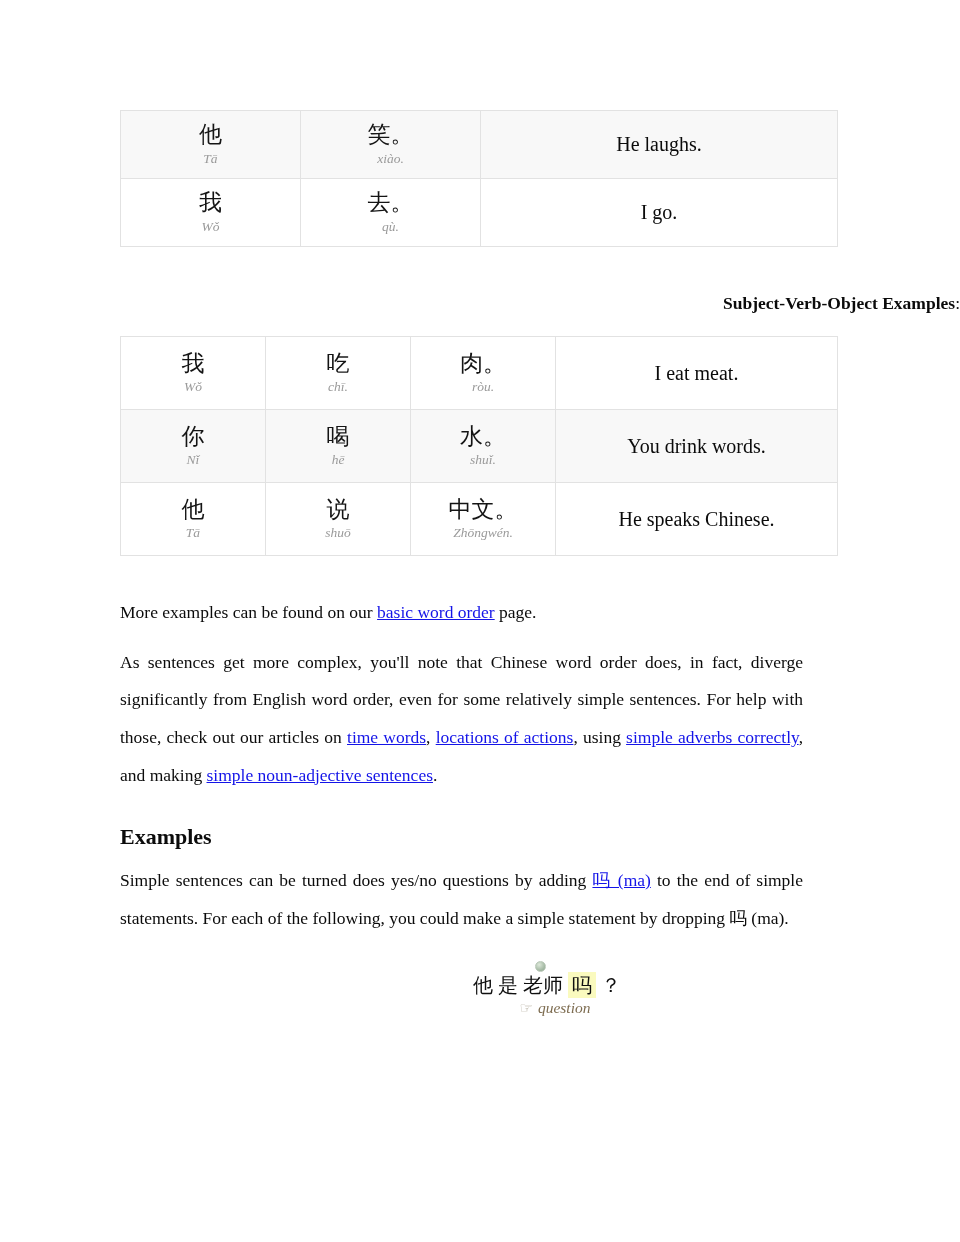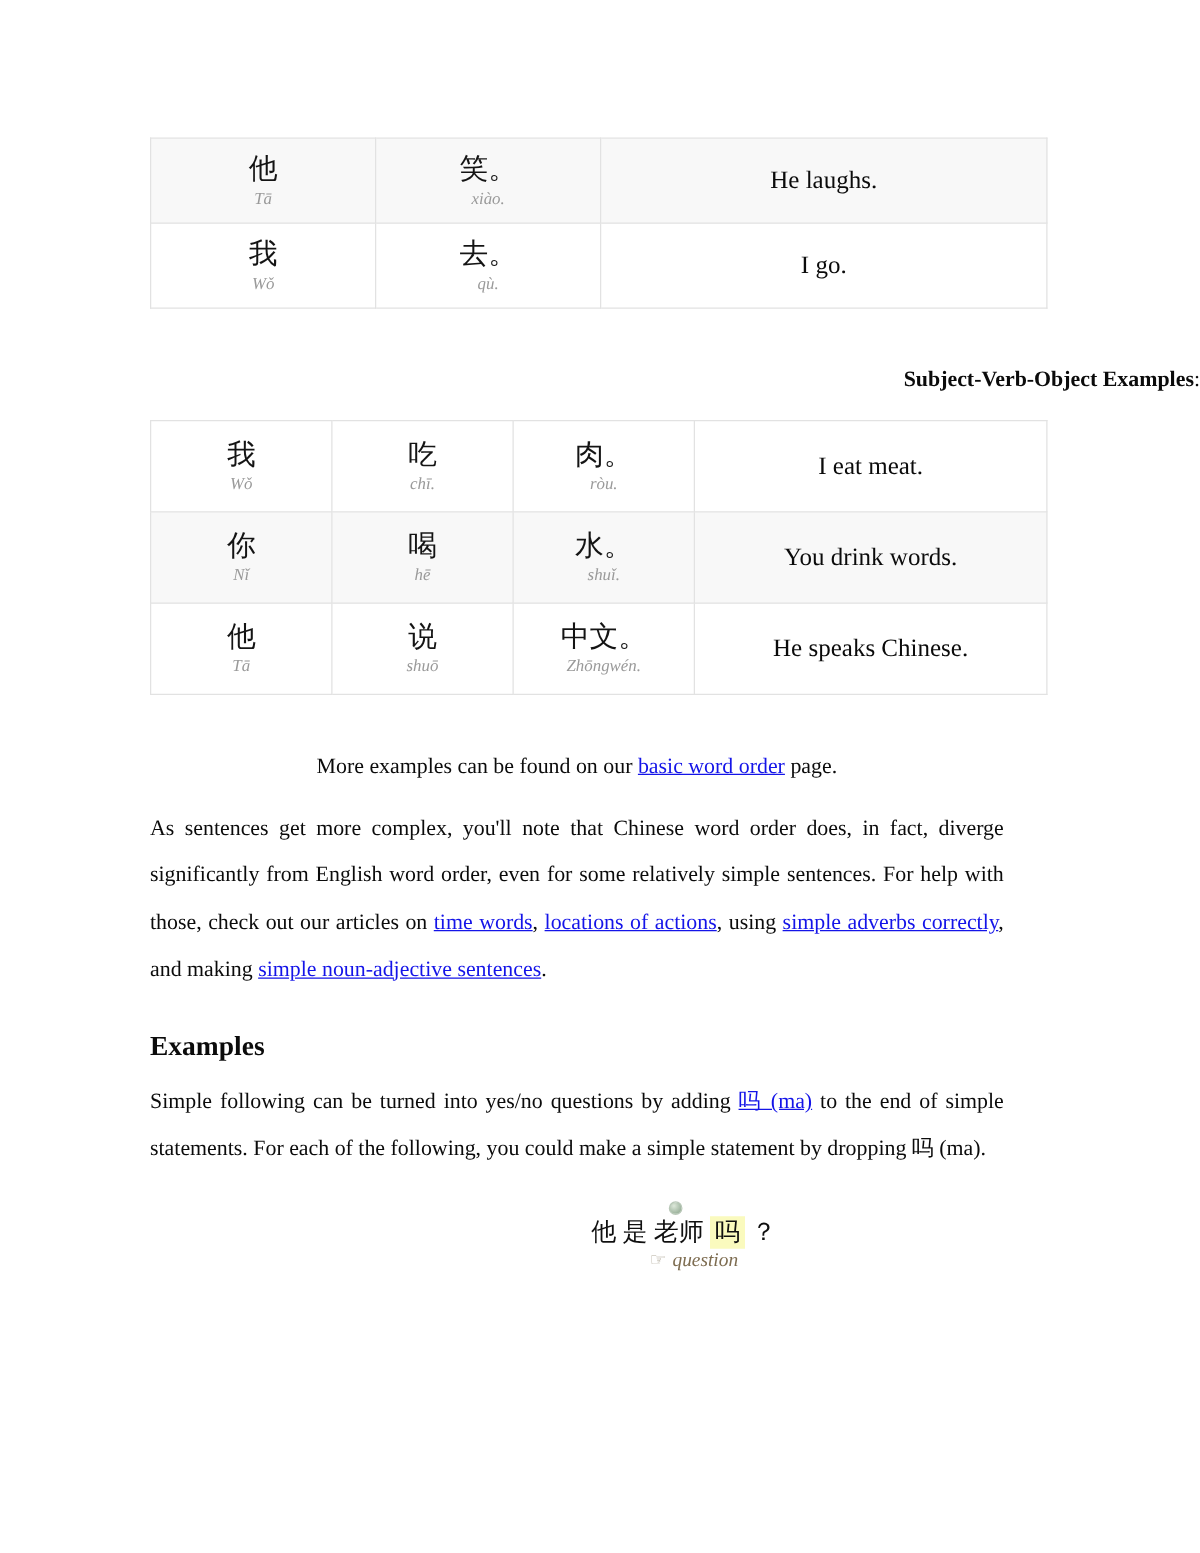--- a/index.html
+++ b/index.html
@@ -28,21 +28,20 @@
   table.svo-tbl th { font-size: 17.5px; font-weight: bold; padding: 13px 4px; }
   table.svo-tbl td { height: 52px; }
   table.svo-tbl col.cs { width: 145px; }
 
   
   .svo-heading { font-size: 17.5px; margin: 46px 0 22px 0; text-align: right; }
   .svo-heading b { font-weight: bold; }
   .para {
     width: 683px; font-size: 17.5px; line-height: 2.15;
     margin: 12px 0 0 0;
-    text-align: center;
   }
   .para.first-after-table { margin-top: 38px; }
   .just { text-align: justify; }
   a.lnk { color: #1414e8; text-decoration: underline; cursor: pointer; }
   h2.qhead { font-size: 22px; font-weight: bold; margin: 30px 0 0 0; color: #0b0b0b; }
 
   
   ul.exlist { list-style: none; margin: 24px 0 0 0; padding: 0 0 0 14px; }
   ul.exlist li { display: flex; align-items: center; flex-direction: column; }
   .bullet-dot {
@@ -151,21 +150,21 @@
     </tr>
   </tbody>
     </table>
 
   <p class="para first-after-table"><span>More examples can be found on our </span><a class="lnk" href="#">basic word order</a><span> page.</span></p>
 
   <p class="para just"><span>As sentences get more complex, you'll note that Chinese word order does, in fact, diverge significantly from English word order, even for some relatively simple sentences. For help with those, check out our articles on </span><a class="lnk" href="#">time words</a><span>, </span><a class="lnk" href="#">locations of actions</a><span>, using </span><a class="lnk" href="#">simple adverbs correctly</a><span>, and making </span><a class="lnk" href="#">simple noun-adjective sentences</a><span>.</span></p>
 
   <h2 class="qhead">Examples</h2>
 
-  <p class="para just"><span>Simple following can be turned into yes/no questions by adding </span><a class="lnk" href="#">吗 (ma)</a><span> to the end of simple statements. For each of the following, you could make a simple statement by dropping 吗 (ma).</span></p>
+  <p class="para just"><span>Simple sentences can be turned does yes/no questions by adding </span><a class="lnk" href="#">吗 (ma)</a><span> to the end of simple statements. For each of the following, you could make a simple statement by dropping 吗 (ma).</span></p>
 
   <ul class="exlist">
     <li>
       <span class="bullet-dot"></span>
       <span class="cjk-sentence"><span>他 是 老师 </span><span class="hl">吗</span><span> ？</span></span>
       <span class="annot"><span class="hand">☞</span><i>question</i></span>
     </li>
   </ul>
 
 </div>

